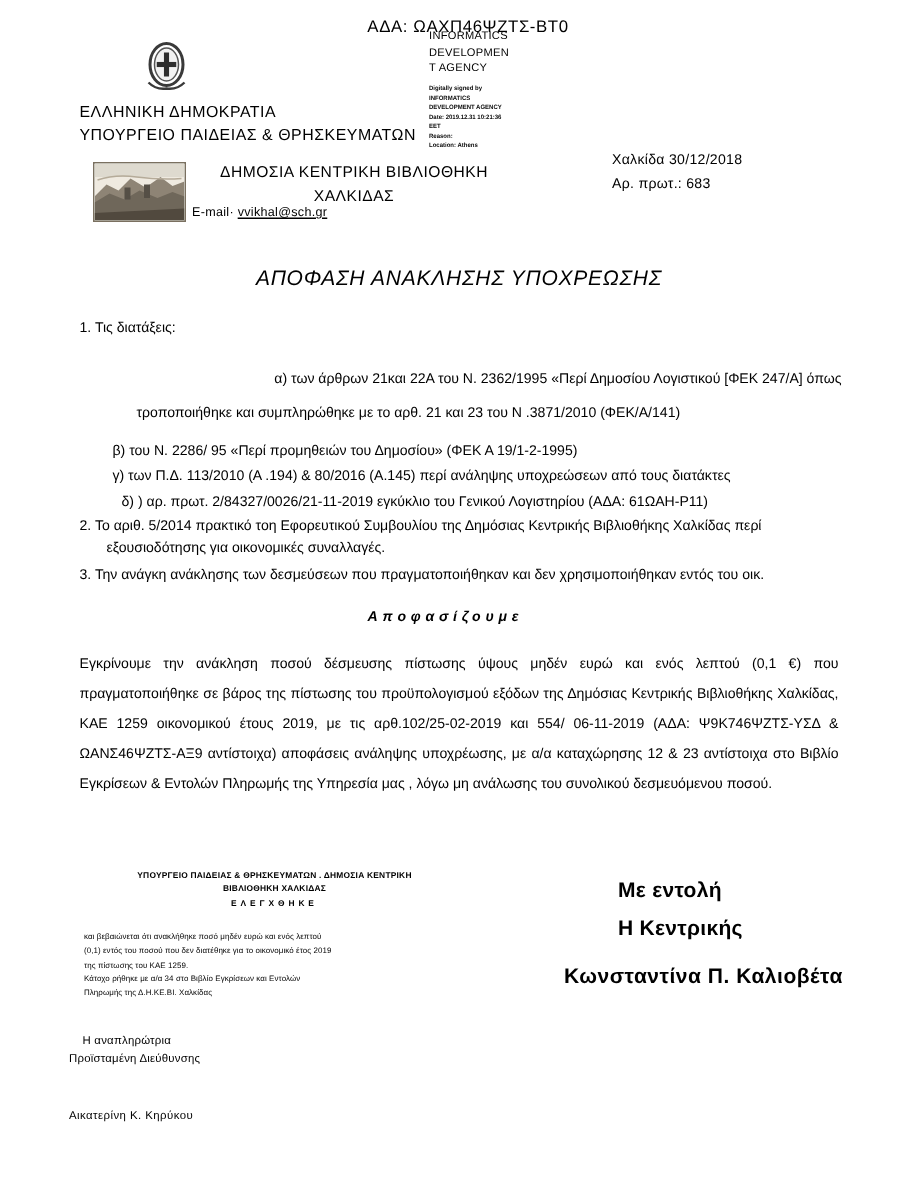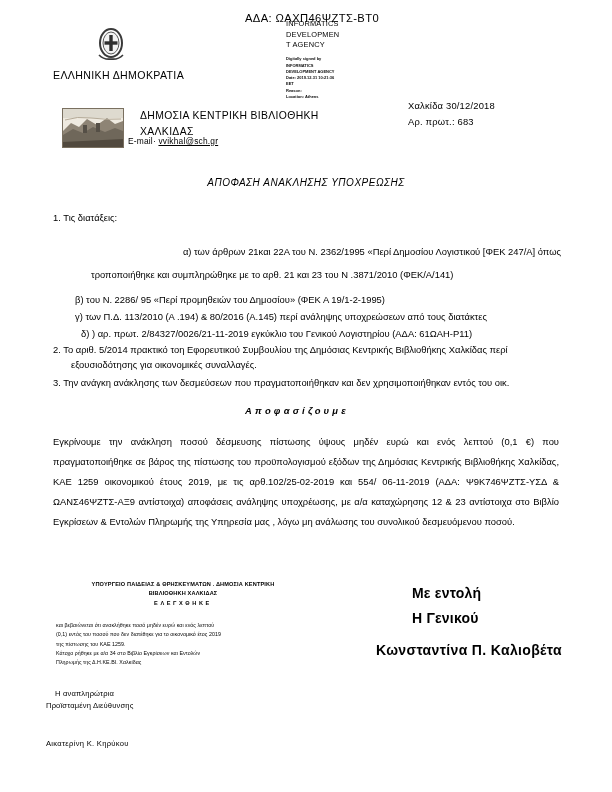--- a/index.html
+++ b/index.html
@@ -86,22 +86,23 @@
     height: 38px;
     border: 1px solid #7a7060;
     overflow: hidden;
   }
   .libphoto svg { display: block; }
 
   
   .libtitle {
     position: absolute;
     top: 108px;
-    left: 140px;
+    left: 126px;
     width: 220px;
+    text-align: center;
     font-size: 10.4px;
     line-height: 1.5;
     letter-spacing: 0.35px;
   }
   .libemail {
     position: absolute;
     top: 136px;
     left: 128px;
     font-size: 8.4px;
     letter-spacing: 0.2px;
@@ -121,21 +122,21 @@
   }
 
   
   .doc-title {
     position: absolute;
     top: 176px;
     left: 0;
     width: 612px;
     text-align: center;
     font-style: italic;
-    font-size: 10px;
+    font-size: 14px;
     letter-spacing: 0.5px;
   }
 
   
   .body-block {
     position: absolute;
     left: 53px;
     width: 508px;
   }
   .ln { white-space: nowrap; }
@@ -262,20 +263,21 @@
       <ellipse cx="14" cy="17" rx="11" ry="14" fill="none" stroke="#3a3a3a" stroke-width="2"></ellipse>
       <ellipse cx="14" cy="17" rx="8" ry="11" fill="#f2f2f2" stroke="#555" stroke-width="1"></ellipse>
       <rect x="12.3" y="9" width="3.4" height="16" fill="#2e2e2e"></rect>
       <rect x="7.5" y="15.3" width="13" height="3.4" fill="#2e2e2e"></rect>
       <path d="M2 29 q5 5 12 4 q7 1 12 -4" fill="none" stroke="#3a3a3a" stroke-width="1.6"></path>
     </svg>
   </div>
 
   <div class="ministry">
     <div>ΕΛΛΗΝΙΚΗ ΔΗΜΟΚΡΑΤΙΑ</div>
+    <div>ΥΠΟΥΡΓΕΙΟ ΠΑΙΔΕΙΑΣ &amp; ΘΡΗΣΚΕΥΜΑΤΩΝ</div>
   </div>
 
   <div class="libphoto">
     <svg width="60" height="38" viewBox="0 0 60 38">
       <rect width="60" height="38" fill="#efeae0"></rect>
       <rect y="0" width="60" height="9" fill="#dedacf"></rect>
       <path d="M0 22 L8 14 L16 18 L24 10 L34 16 L44 9 L52 15 L60 12 L60 38 L0 38 Z" fill="#8e8475"></path>
       <path d="M0 26 L10 20 L20 24 L30 18 L42 23 L52 19 L60 22 L60 38 L0 38 Z" fill="#6f675a"></path>
       <rect x="20" y="16" width="4" height="8" fill="#554f46"></rect>
       <rect x="33" y="14" width="4" height="9" fill="#554f46"></rect>
@@ -328,21 +330,21 @@
   <div class="finenote">
     <div>και βεβαιώνεται ότι ανακλήθηκε ποσό μηδέν ευρώ και ενός λεπτού</div>
     <div>(0,1) εντός του ποσού που δεν διατέθηκε για το οικονομικό έτος 2019</div>
     <div>της πίστωσης του ΚΑΕ 1259.</div>
     <div>Κάτοχο ρήθηκε με α/α 34 στο Βιβλίο Εγκρίσεων και Εντολών</div>
     <div>Πληρωμής της Δ.Η.ΚΕ.ΒΙ. Χαλκίδας</div>
   </div>
 
   <div class="sig-right">
     <div>Με εντολή</div>
-    <div>Η Γενικού</div>
+    <div>Η Κεντρικής</div>
     <div class="name">Κωνσταντίνα Π. Καλιοβέτα</div>
   </div>
 
   <div class="sig-left">
     <div class="indent">Η αναπληρώτρια</div>
     <div>Προϊσταμένη Διεύθυνσης</div>
     <div class="name">Αικατερίνη Κ. Κηρύκου</div>
   </div>
 
 </div>

